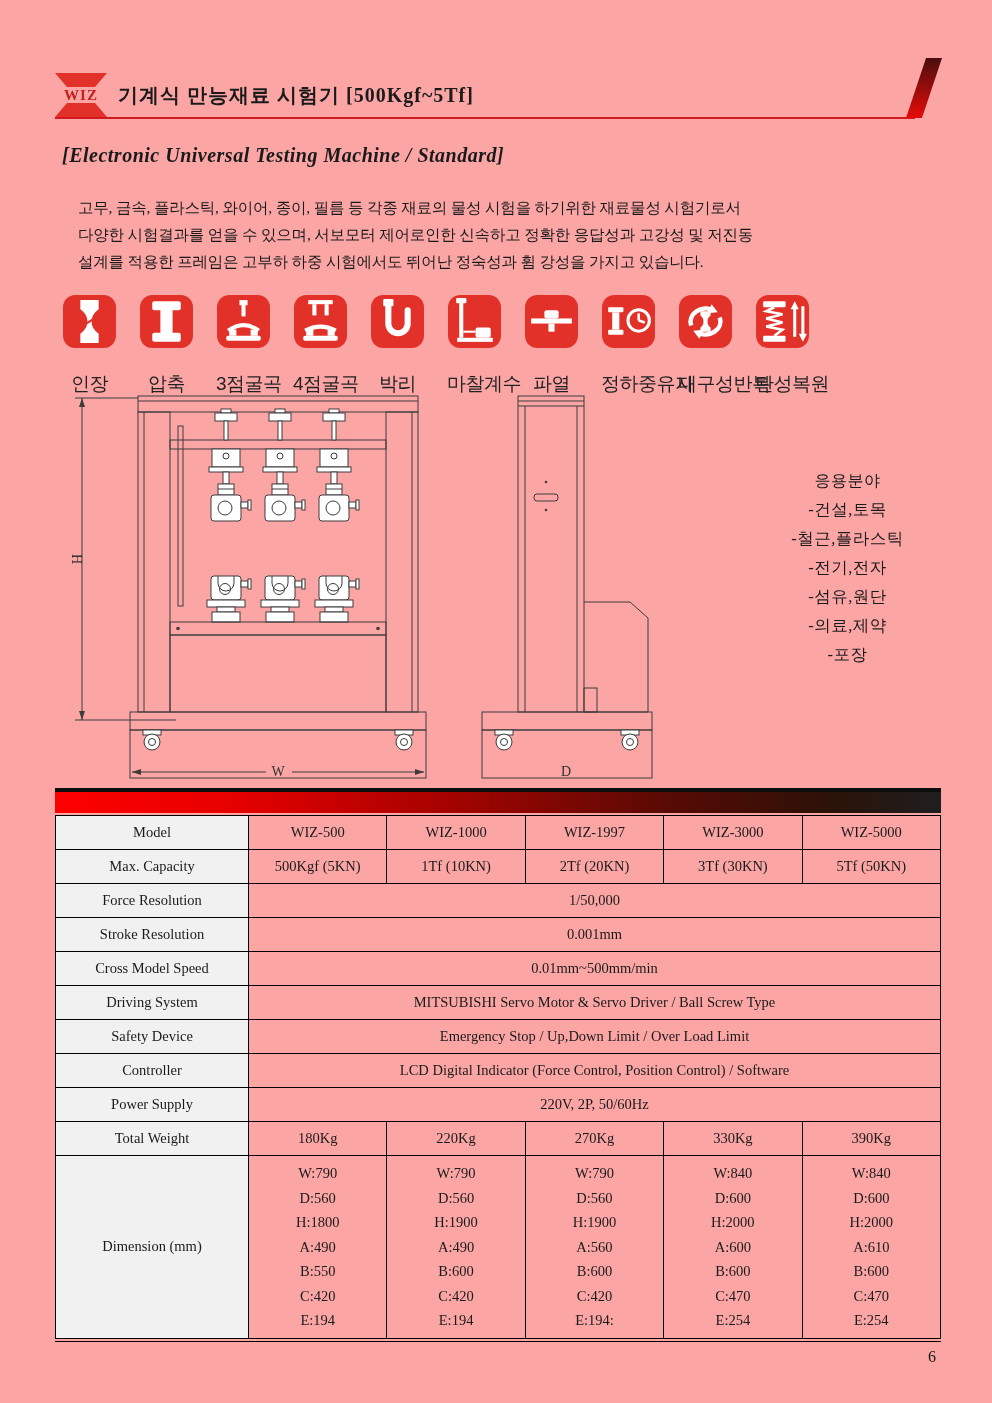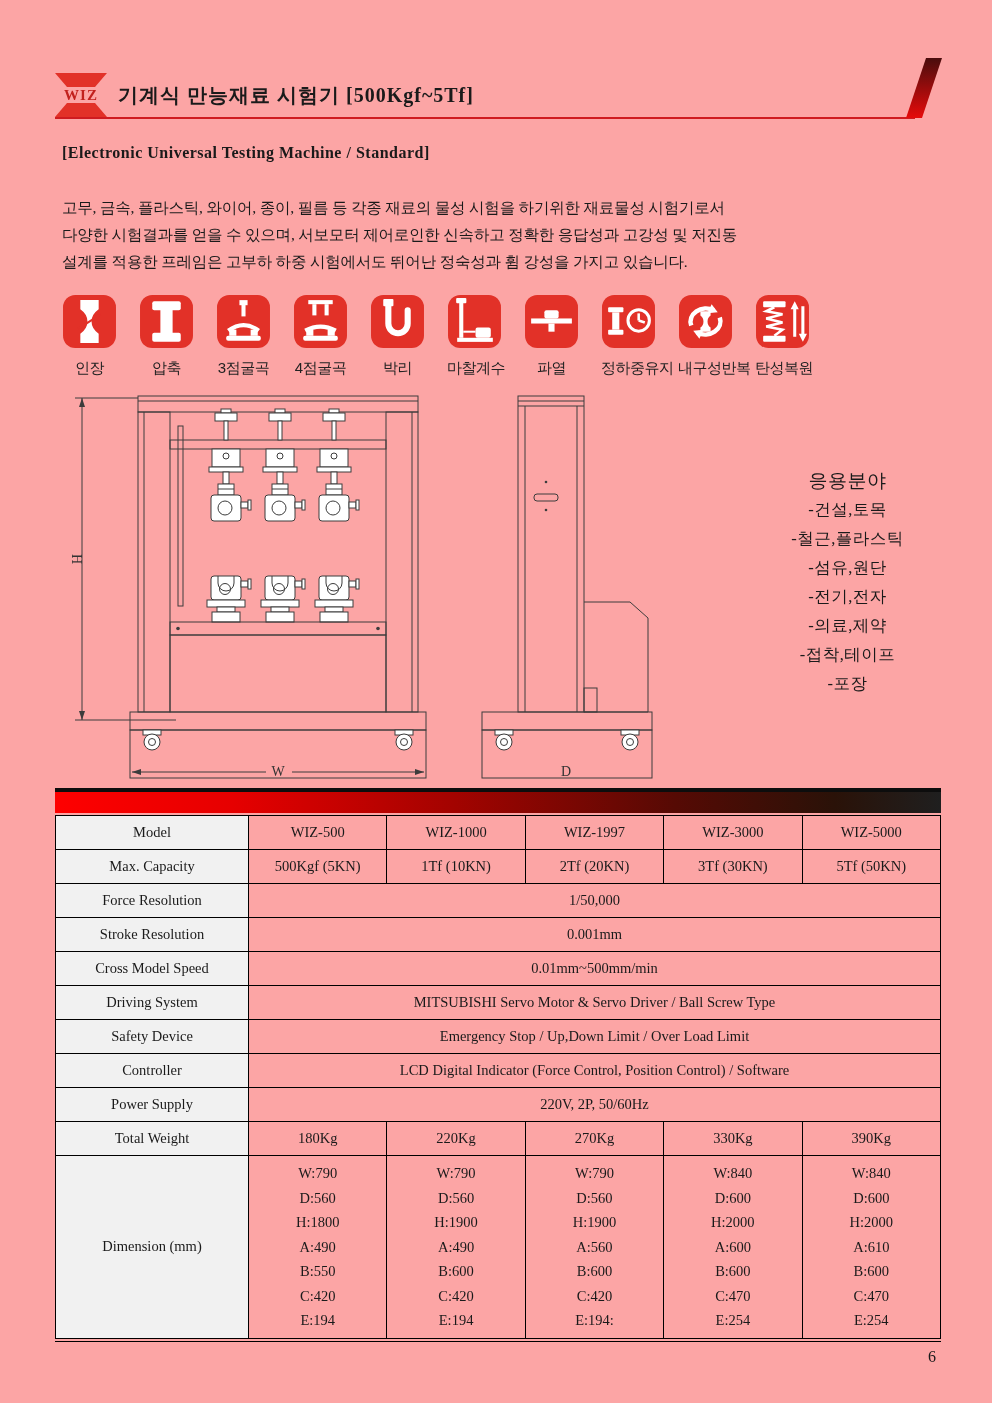--- a/index.html
+++ b/index.html
@@ -4,43 +4,43 @@
 <style>
   html,body{margin:0;padding:0;background:#fff;}
   .page{position:relative;width:992px;height:1403px;background:#fca5a5;overflow:hidden;
         font-family:"Liberation Serif","DejaVu Serif",serif;color:#1a1a1a;}
 
   
   .logo{position:absolute;left:55px;top:72px;}
   .title{position:absolute;left:118px;top:82px;font-size:20px;font-weight:bold;letter-spacing:1px;white-space:nowrap;text-align:right;}
   .title-rule{position:absolute;left:55px;top:117px;width:860px;height:2px;background:#cf1b20;}
   .corner-slash{position:absolute;left:906px;top:58px;}
-  .subtitle{position:absolute;left:62px;top:144px;font-size:16px;font-weight:bold;letter-spacing:0.5px;}
-
-  
-  .intro{position:absolute;left:62px;top:194px;width:888px;font-size:15.5px;line-height:27px;
+  .subtitle{position:absolute;left:62px;top:144px;font-size:20px;font-weight:bold;letter-spacing:0.5px;font-style:italic;}
+
+  
+  .intro{position:absolute;left:78px;top:194px;width:888px;font-size:15.5px;line-height:27px;
          white-space:pre-line;letter-spacing:-0.2px;}
 
   
   .icons-row{position:absolute;left:62px;top:294px;display:flex;gap:22px;}
   .icon-item{width:55px;text-align:center;}
-  .icon-label{margin-top:6px;font-size:15px;white-space:nowrap;letter-spacing:-0.5px;
+  .icon-label{margin-top:18px;font-size:19px;white-space:nowrap;letter-spacing:-0.5px;
               font-family:"Liberation Sans","DejaVu Sans",sans-serif;color:#222;}
 
   
   .drawing{position:absolute;left:66px;top:382px;}
   .drawing svg{display:block;}
   .dwg{stroke:#3c3c3c;stroke-width:1;fill:none;}
   .dwgf{stroke:#3c3c3c;stroke-width:1;fill:#fff;}
   .dwgt{font-family:"Liberation Serif",serif;font-size:14px;fill:#333;stroke:none;}
 
   
   .applications{position:absolute;left:740px;top:466px;width:215px;text-align:center;
                 font-size:16.5px;line-height:29px;letter-spacing:0.5px;}
-  .app-title{font-size:19px;}
+  .app-title{font-size:16px;}
 
   
   .table-wrap{position:absolute;left:55px;top:788px;width:886px;}
   .spec-bar{height:21px;border-top:4px solid #0d0d0d;
     background:linear-gradient(90deg,#fe0000 0%,#e60000 20%,#a30300 45%,#560a04 70%,#2a1208 88%,#1f1f1f 100%);}
   table.spec{width:100%;border-collapse:collapse;table-layout:fixed;font-size:14.5px;margin-top:2px;}
   table.spec td{border:1px solid #000;text-align:center;height:33px;padding:0 2px;}
   table.spec td.lbl{width:188px;background:#f1f1f1;}
   table.spec td.dim{padding:5px 0;}
   table.spec td.dim div{line-height:24.5px;}
@@ -254,24 +254,23 @@
         <text class="dwgt" x="500" y="394" text-anchor="middle">D</text>
       </g>
     </svg>
   </div>
 
   <div class="applications">
     <div class="app-title">응용분야</div>
     <div>
         <div>-건설,토목</div>
         <div>-철근,플라스틱</div>
+        <div>-전기,전자</div>
         <div>-섬유,원단</div>
-        <div>-전기,전자</div>
         <div>-의료,제약</div>
-        <div>-접착,테이프</div>
         <div>-포장</div>
       </div>
   </div>
 
   <div class="table-wrap">
     <div class="spec-bar"></div>
     <table class="spec">
       <tbody>
           <tr>
             <td class="lbl">Model</td>

